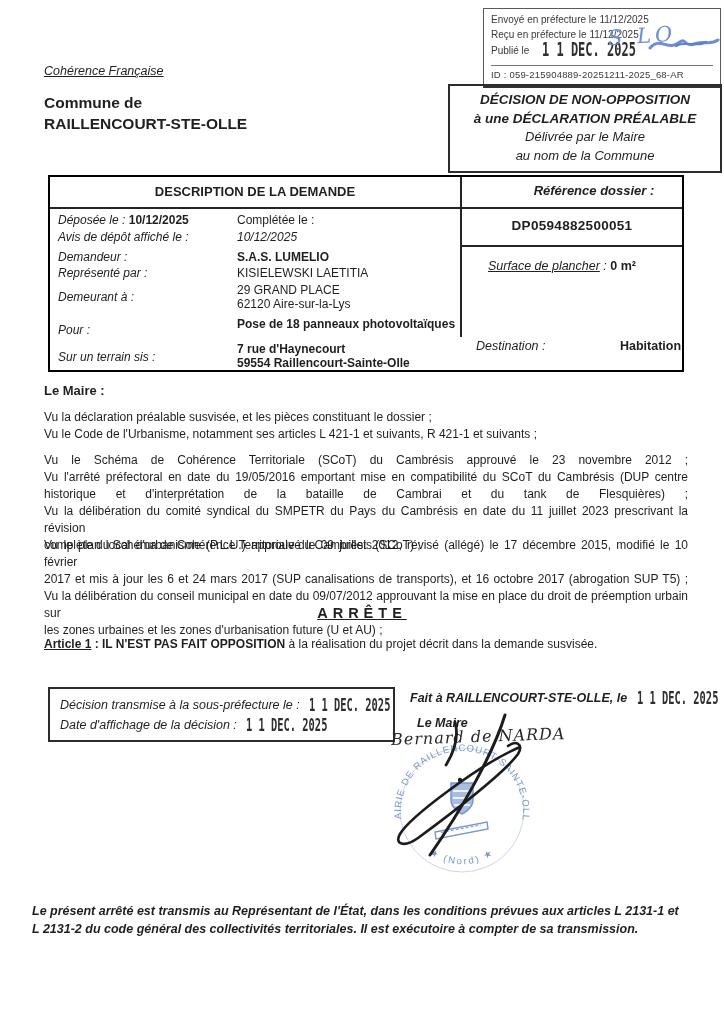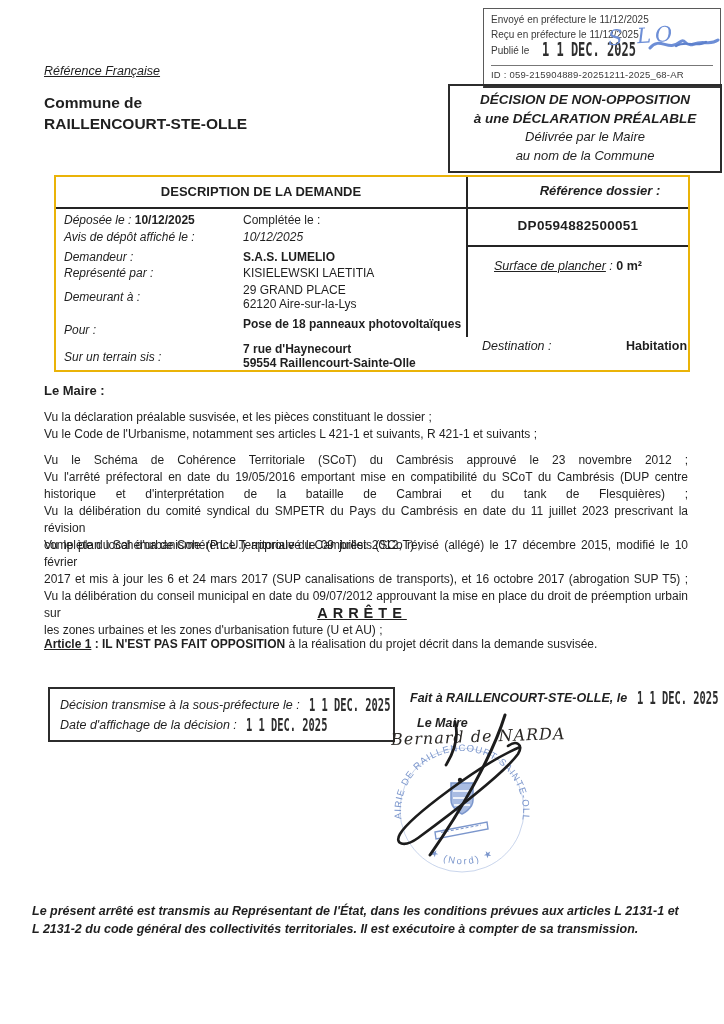--- a/index.html
+++ b/index.html
@@ -37,21 +37,21 @@
   .republic { left:44px; top:64px; font-size:12.5px; }
   .commune { left:44px; top:92px; font-size:15.5px; font-weight:bold; line-height:21px; }
   .decision-box {
     left:448px; top:84px; width:266px; border:2px solid #2c2c2c;
     padding:5px 2px 6px 2px; text-align:center; line-height:18.5px;
   }
   .decision-box .t { font-size:13.5px; font-weight:bold; font-style:italic; }
   .decision-box .s { font-size:13px; font-style:italic; }
 
   
-  .dtable { left:54px; top:175px; width:632px; height:193px; border:2px solid #eab308; font-size:12px; }
+  .dtable { left:48px; top:175px; width:632px; height:193px; border:2px solid #000000; font-size:12px; }
   .dtable .vdiv { position:absolute; left:410px; top:0; height:160px; width:0; border-left:2px solid #242424; }
   .dtable .hline { position:absolute; height:0; border-top:2px solid #242424; }
   .dtable .lbl { font-style:italic; color:#222; }
   .cell { position:absolute; white-space:nowrap; }
 
   
   .lemaire { left:44px; top:383px; font-size:13px; font-weight:bold; }
   .para { left:44px; width:644px; font-size:12px; line-height:17px; }
   .jl   { text-align:justify; text-align-last:justify; }
   .jlast{ text-align:justify; }
@@ -85,21 +85,21 @@
       <span class="stampdate big">1 1 DEC. 2025</span>
     </div>
     <div class="idline">ID : 059-215904889-20251211-2025_68-AR</div>
   </div>
   <div class="abs blue-init">S LO</div>
   <svg class="abs blue-swoosh" width="72" height="26" viewBox="0 0 72 26">
     <path d="M2,16 C 12,4 20,20 32,10 C 38,5 36,16 46,12 C 56,8 62,14 70,8" fill="none" stroke="#6d8ed6" stroke-width="3" stroke-linecap="round"></path>
     <path d="M28,14 C 38,8 50,16 58,10" fill="none" stroke="#5d80cc" stroke-width="2.2" stroke-linecap="round"></path>
   </svg>
 
-  <div class="abs republic i u">Référence Française</div>
+  <div class="abs republic i u">Cohérence Française</div>
   <div class="abs commune">
     <div>Commune de</div>
     <div>RAILLENCOURT-STE-OLLE</div>
   </div>
   <div class="abs decision-box">
     <div class="t">DÉCISION DE NON-OPPOSITION</div>
     <div class="t">à une DÉCLARATION PRÉALABLE</div>
     <div class="s">Délivrée par le Maire</div>
     <div class="s">au nom de la Commune</div>
   </div>

